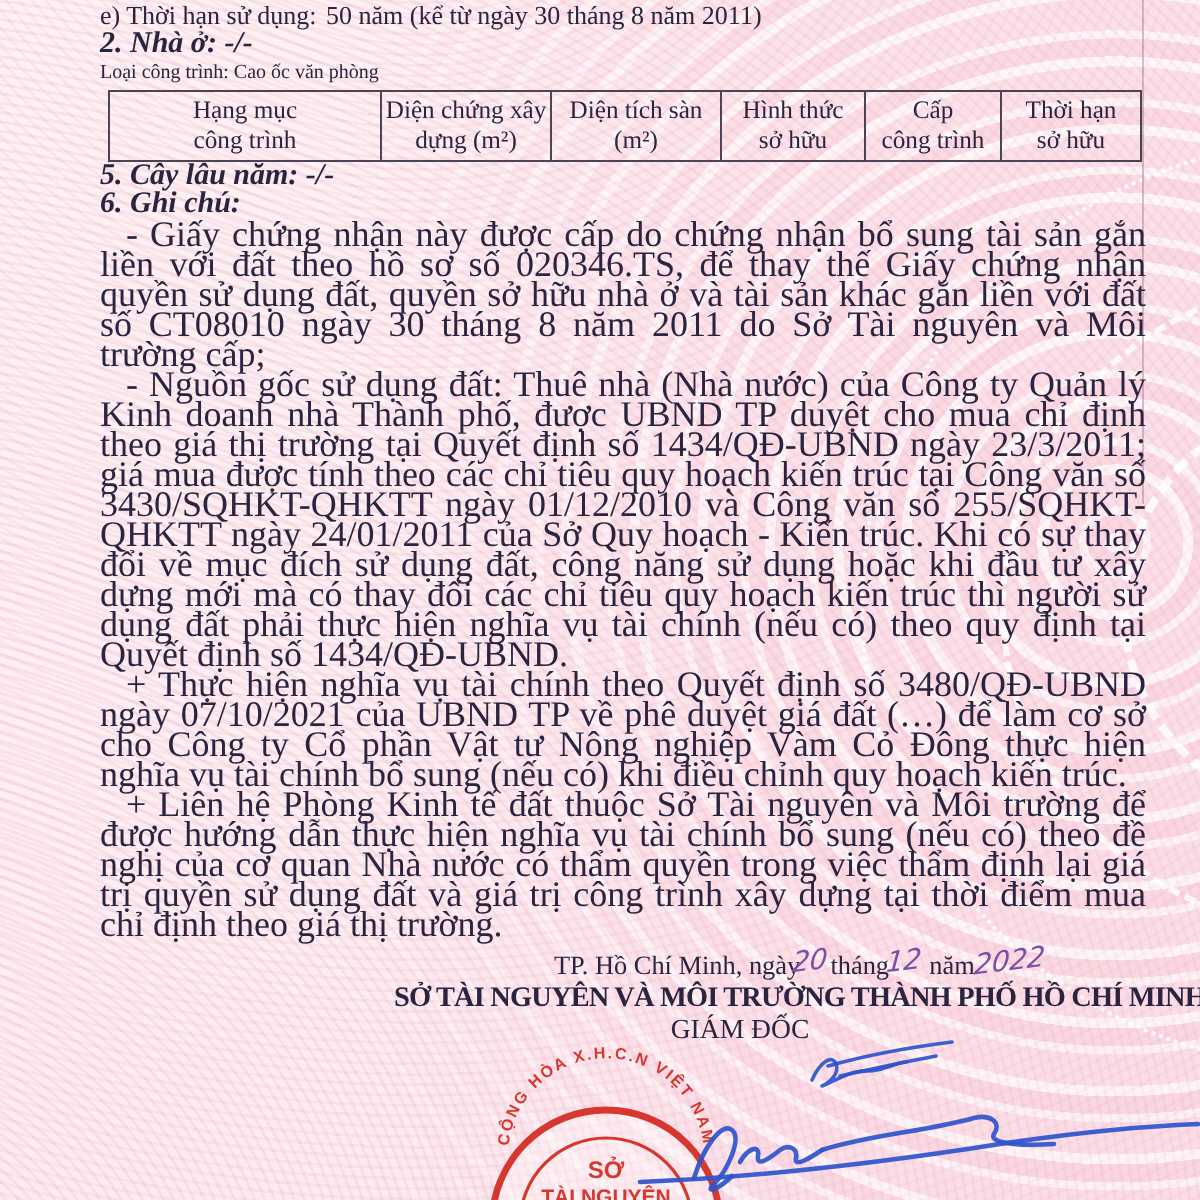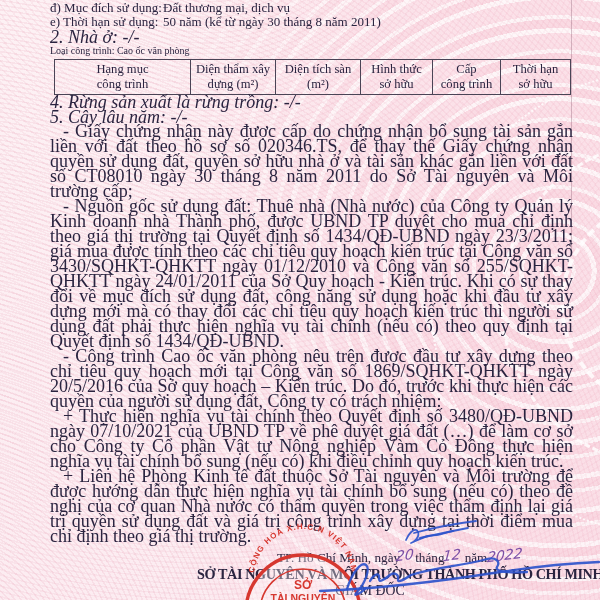--- a/index.html
+++ b/index.html
@@ -32,21 +32,21 @@
   }
   .ring{position:absolute;border:3px dashed rgba(255,255,255,.8);border-radius:50%;}
   .ring.r1{left:500px;top:140px;width:320px;height:320px;}
   .ring.r2{left:430px;top:70px;width:460px;height:460px;border-width:2px;border-style:dotted;}
   .ring.r3{left:560px;top:200px;width:200px;height:200px;border-width:4px;}
   .crease{position:absolute;left:571px;top:0;width:1px;height:252px;background:rgba(150,108,128,.4);}
 
   .content{position:absolute;left:50px;top:1px;width:523px;}
   .field-line{font-size:13px;line-height:14.4px;white-space:nowrap;}
   .lbl{display:inline-block;width:113px;}
-  .sec{font-weight:normal;font-style:italic;font-size:18px;line-height:14.6px;}
+  .sec{font-weight:bold;font-style:italic;font-size:15px;line-height:14.6px;}
   .loai{font-size:10px;line-height:13.5px;}
 
   table.ct{border-collapse:collapse;table-layout:fixed;width:516px;margin:1px 0 0 4px;font-size:12.6px;}
   table.ct th,table.ct td{
     border:1px solid #4a4456;font-weight:normal;text-align:center;
     padding:0;vertical-align:middle;line-height:14.5px;color:#2a2440;
   }
   table.ct th{height:34px;}
   table.ct td{height:32px;}
   .c1{width:136px}.c2{width:85px}.c3{width:85px}.c4{width:72px}.c5{width:68px}.c6{width:70px}
@@ -77,56 +77,52 @@
 <div class="bg-waves"></div>
 <div class="bg-emblem"></div>
 <div class="ring r2"></div>
 <div class="ring r1"></div>
 <div class="ring r3"></div>
 <div class="crease"></div>
 
 <div class="content">
 
   <div class="field-line">
-    <span class="lbl">đ) Mục đích sử dụng:</span><span>Đất thương mại, dịch vụ</span>
-  </div>
-  <div class="field-line">
     <span class="lbl">e) Thời hạn sử dụng:</span><span>50 năm (kể từ ngày 30 tháng 8 năm 2011)</span>
   </div>
 
   <div class="sec">2. Nhà ở: -/-</div>
   <div class="loai">Loại công trình: Cao ốc văn phòng</div>
 
   <table class="ct">
     <colgroup>
       <col class="c1">
         <col class="c2">
         <col class="c3">
         <col class="c4">
         <col class="c5">
         <col class="c6">
     </colgroup>
     <tbody>
         <tr>
       <th><span>Hạng mục</span><br><span>công trình</span></th>
-      <th><span>Diện thẩm xây</span><br><span>dựng (m²)</span></th>
+      <th><span>Diện chứng xây</span><br><span>dựng (m²)</span></th>
       <th><span>Diện tích sàn</span><br><span>(m²)</span></th>
       <th><span>Hình thức</span><br><span>sở hữu</span></th>
       <th><span>Cấp</span><br><span>công trình</span></th>
       <th><span>Thời hạn</span><br><span>sở hữu</span></th>
     </tr>
   </tbody>
     </table>
 
-  <div class="sec">4. Rừng sản xuất là rừng trồng: -/-</div>
   <div class="sec">5. Cây lâu năm: -/-</div>
+  <div class="sec">6. Ghi chú:</div>
 
   <p class="para">- Giấy chứng nhận này được cấp do chứng nhận bổ sung tài sản gắn liền với đất theo hồ sơ số 020346.TS, để thay thế Giấy chứng nhận quyền sử dụng đất, quyền sở hữu nhà ở và tài sản khác gắn liền với đất số CT08010 ngày 30 tháng 8 năm 2011 do Sở Tài nguyên và Môi trường cấp;</p>
   <p class="para">- Nguồn gốc sử dụng đất: Thuê nhà (Nhà nước) của Công ty Quản lý Kinh doanh nhà Thành phố, được UBND TP duyệt cho mua chỉ định theo giá thị trường tại Quyết định số 1434/QĐ-UBND ngày 23/3/2011; giá mua được tính theo các chỉ tiêu quy hoạch kiến trúc tại Công văn số 3430/SQHKT-QHKTT ngày 01/12/2010 và Công văn số 255/SQHKT-QHKTT ngày 24/01/2011 của Sở Quy hoạch - Kiến trúc. Khi có sự thay đổi về mục đích sử dụng đất, công năng sử dụng hoặc khi đầu tư xây dựng mới mà có thay đổi các chỉ tiêu quy hoạch kiến trúc thì người sử dụng đất phải thực hiện nghĩa vụ tài chính (nếu có) theo quy định tại Quyết định số 1434/QĐ-UBND.</p>
-  <p class="para">- Công trình Cao ốc văn phòng nêu trên được đầu tư xây dựng theo chỉ tiêu quy hoạch mới tại Công văn số 1869/SQHKT-QHKTT ngày 20/5/2016 của Sở quy hoạch – Kiến trúc. Do đó, trước khi thực hiện các quyền của người sử dụng đất, Công ty có trách nhiệm:</p>
   <p class="para">+ Thực hiện nghĩa vụ tài chính theo Quyết định số 3480/QĐ-UBND ngày 07/10/2021 của UBND TP về phê duyệt giá đất (…) để làm cơ sở cho Công ty Cổ phần Vật tư Nông nghiệp Vàm Cỏ Đông thực hiện nghĩa vụ tài chính bổ sung (nếu có) khi điều chỉnh quy hoạch kiến trúc.</p>
   <p class="para">+ Liên hệ Phòng Kinh tế đất thuộc Sở Tài nguyên và Môi trường để được hướng dẫn thực hiện nghĩa vụ tài chính bổ sung (nếu có) theo đề nghị của cơ quan Nhà nước có thẩm quyền trong việc thẩm định lại giá trị quyền sử dụng đất và giá trị công trình xây dựng tại thời điểm mua chỉ định theo giá thị trường.</p>
 
   <div class="sign">
     <div class="date-line">
       <span>TP. Hồ Chí Minh, ngày</span>
       <span class="hand day">20</span><span>tháng</span><span class="hand mon">12</span>
       <span>năm</span><span class="hand yr">2022</span>
     </div>
     <div class="org">SỞ TÀI NGUYÊN VÀ MÔI TRƯỜNG THÀNH PHỐ HỒ CHÍ MINH</div>

